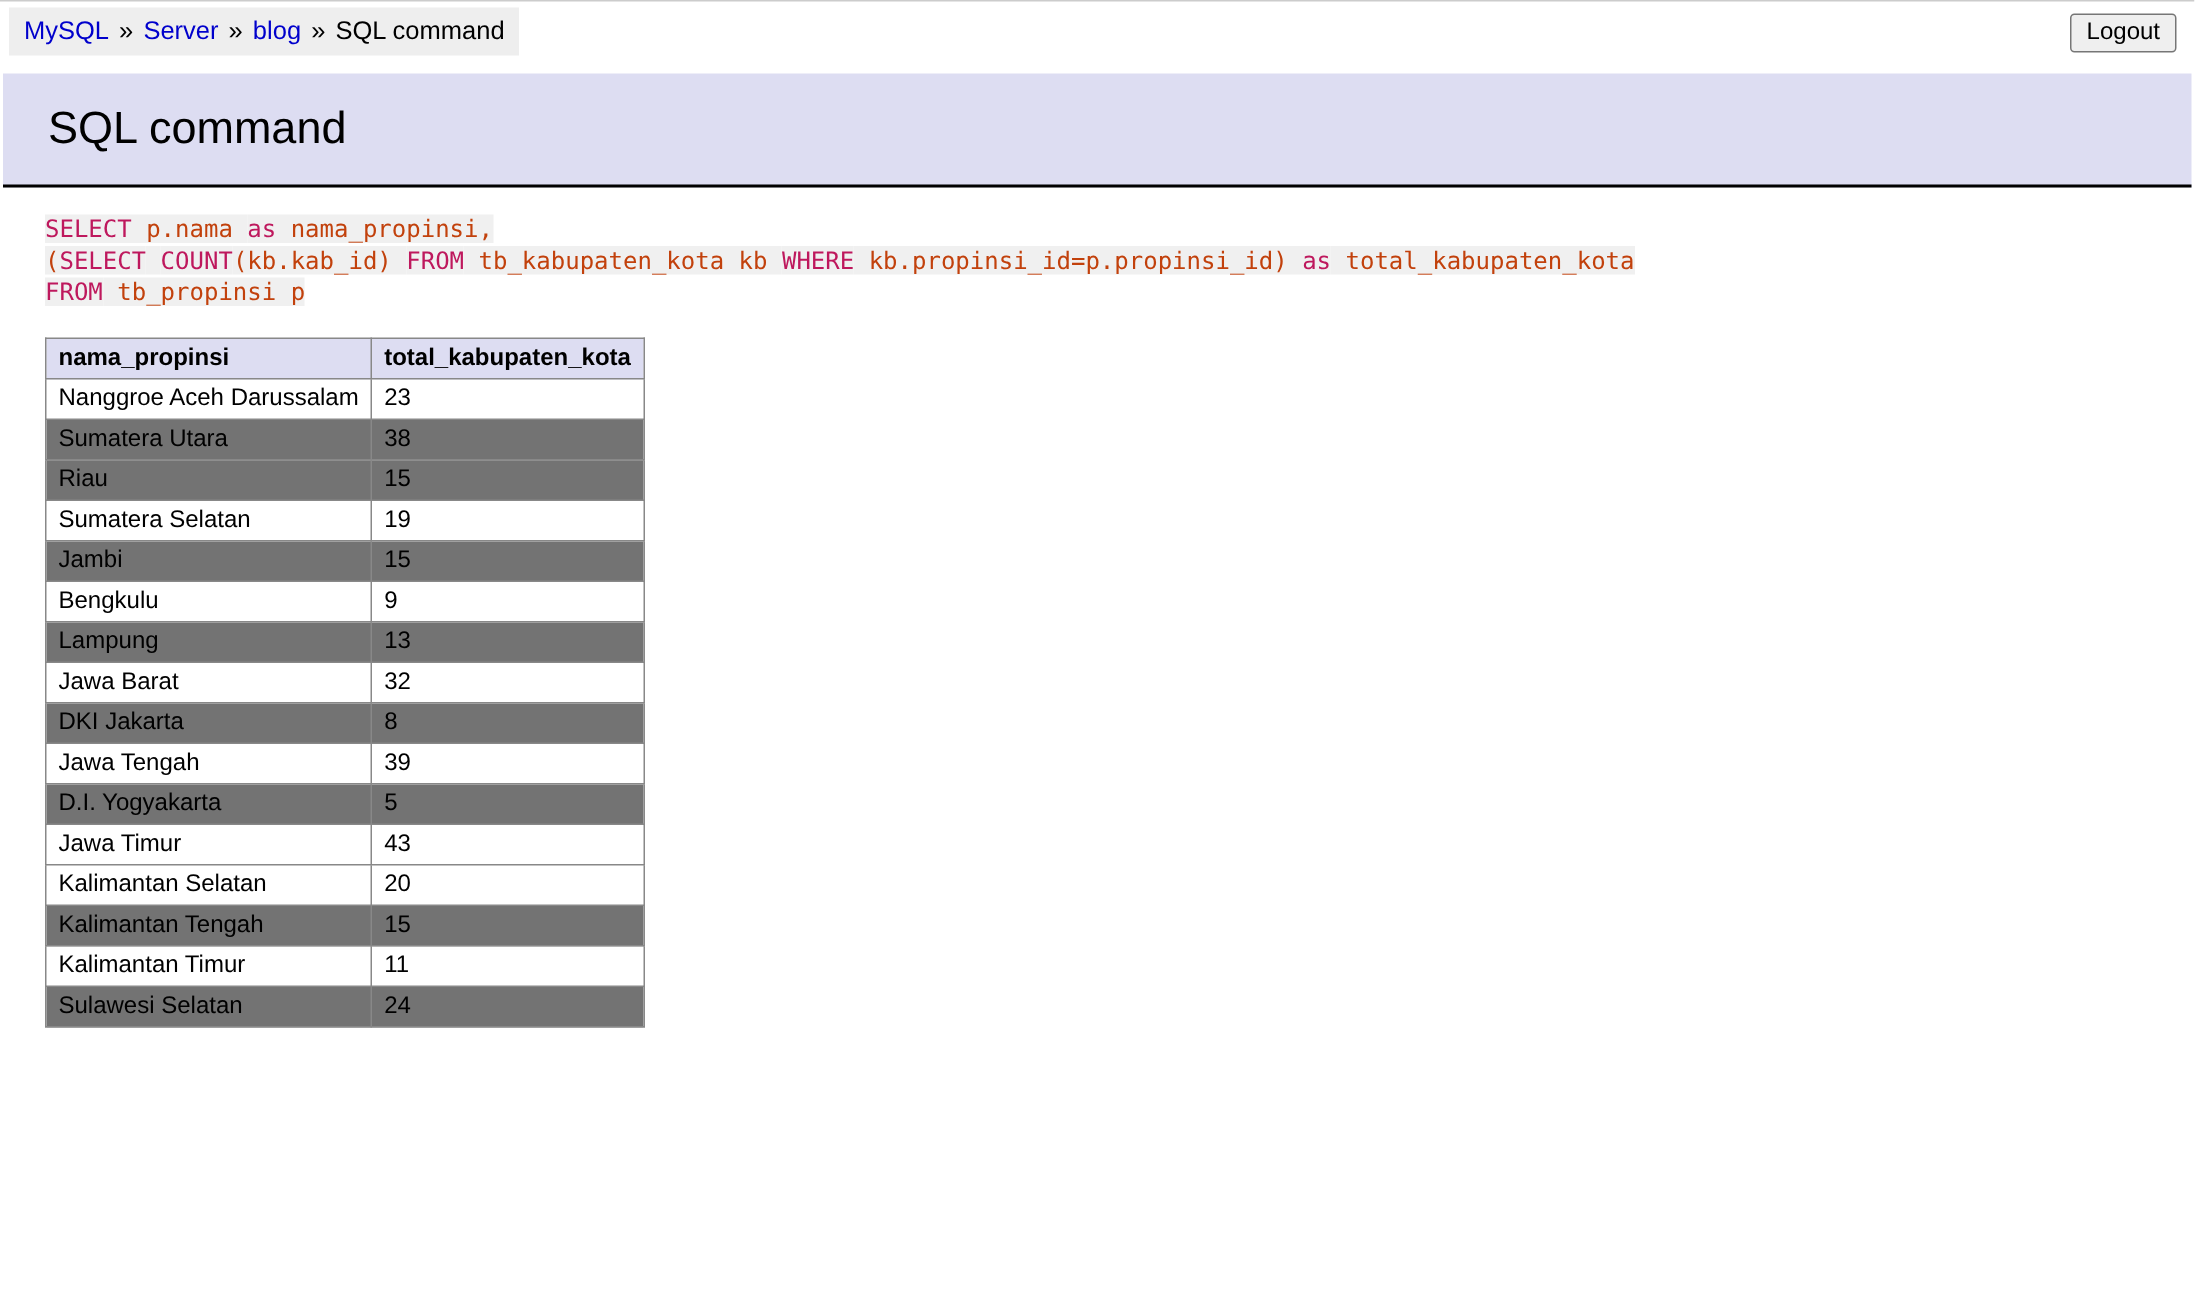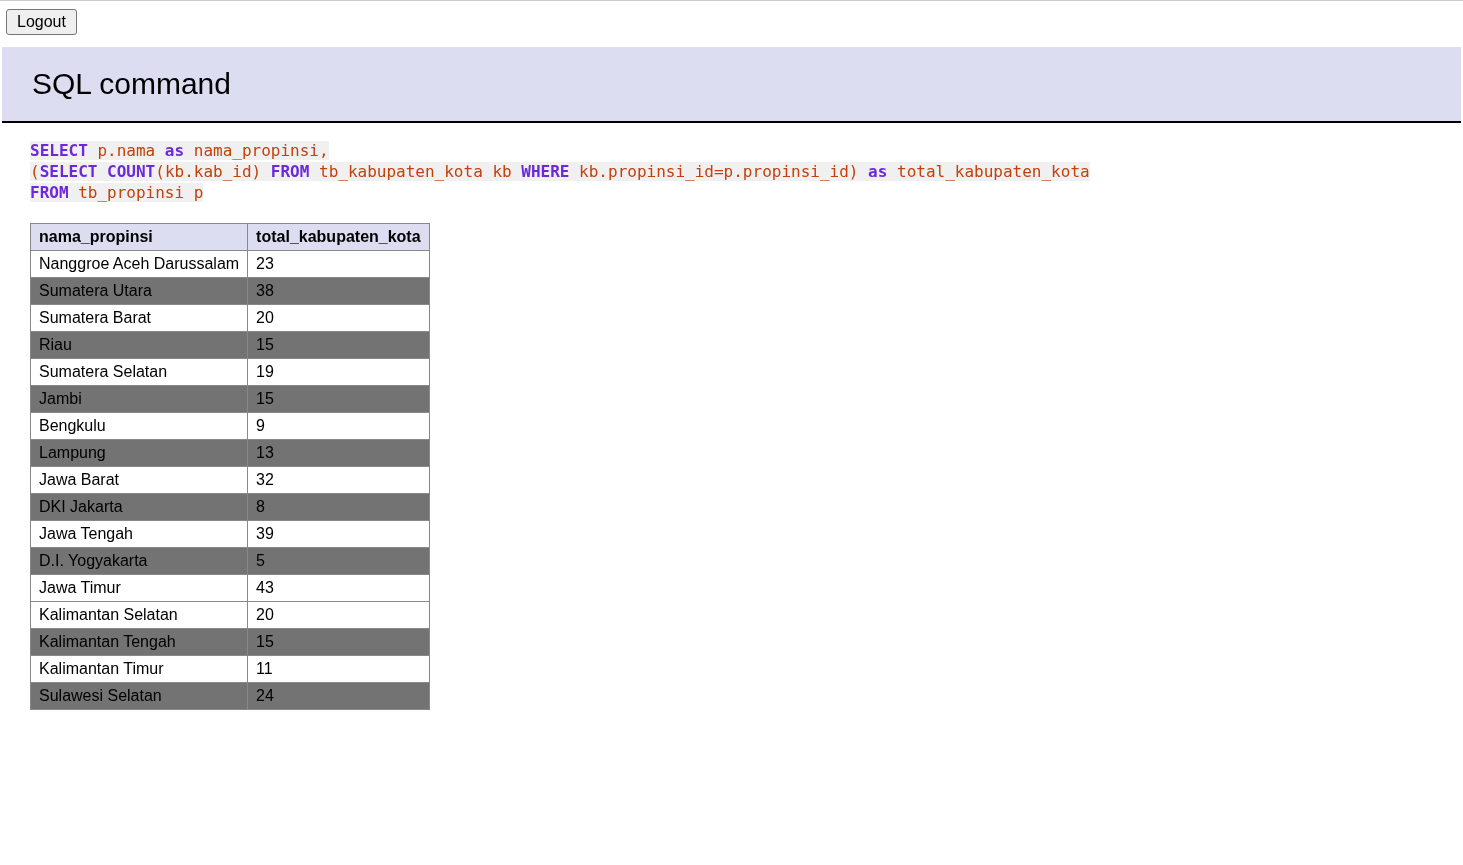--- a/index.html
+++ b/index.html
@@ -56,21 +56,21 @@
   }
   pre.sql {
     font-family: "DejaVu Sans Mono", "Courier New", monospace;
     font-size: 16px;
     line-height: 1.3;
     margin: 0 0 20px 0;
     white-space: pre;
     background: transparent;
   }
   pre.sql .token { background: #f0f0f0; }
-  pre.sql .kw { color: #6d28d9; font-weight: bold; }
+  pre.sql .kw { color: #be185d; font-weight: normal; }
   pre.sql .id { color: #c2410c; }
   table.result {
     border-collapse: collapse;
     font-size: 16px;
   }
   table.result th, table.result td {
     border: 1px solid #888;
     padding: 4px 8px;
     text-align: left;
     vertical-align: middle;
@@ -83,20 +83,21 @@
     margin-left: 44px;
   }
   table.result tr.odd td { background: #737373; }
   table.result tr.even td { background: #fff; }
 </style>
 </head>
 <body>
 
 <div class="top-sep"></div>
 <div class="top-bar">
+  <div class="breadcrumb-box" id="breadcrumb"><a href="#">MySQL</a><span class="breadcrumb-sep"> » </span><a href="#">Server</a><span class="breadcrumb-sep"> » </span><a href="#">blog</a><span class="breadcrumb-sep"> » </span><span>SQL command</span></div>
   <div class="logout-wrap">
     <button class="logout-btn">Logout</button>
   </div>
 </div>
 
 <div class="title-banner">
   <h2>SQL command</h2>
 </div>
 
 <div class="content">
@@ -112,24 +113,20 @@
         </tr>
       </thead>
     <tbody id="result-body">
         <tr class="even">
           <td>Nanggroe Aceh Darussalam</td>
           <td>23</td>
         </tr>
         <tr class="odd">
           <td>Sumatera Utara</td>
           <td>38</td>
-        </tr>
-        <tr class="even">
-          <td>Sumatera Barat</td>
-          <td>20</td>
         </tr>
         <tr class="odd">
           <td>Riau</td>
           <td>15</td>
         </tr>
         <tr class="even">
           <td>Sumatera Selatan</td>
           <td>19</td>
         </tr>
         <tr class="odd">

